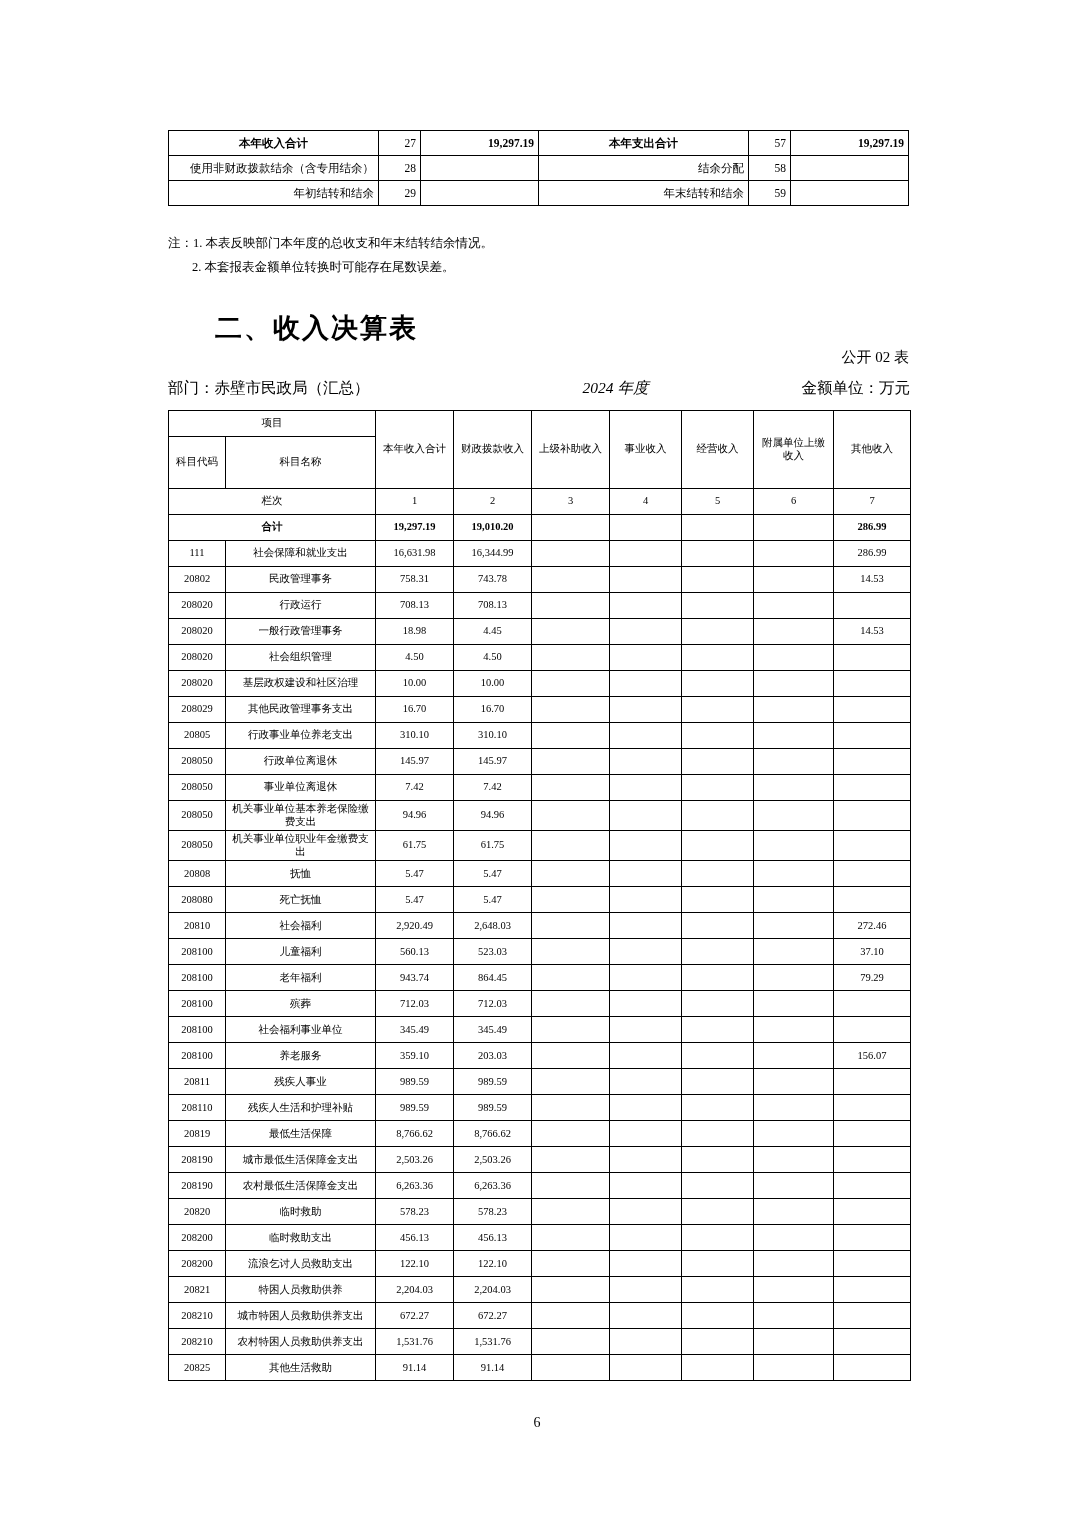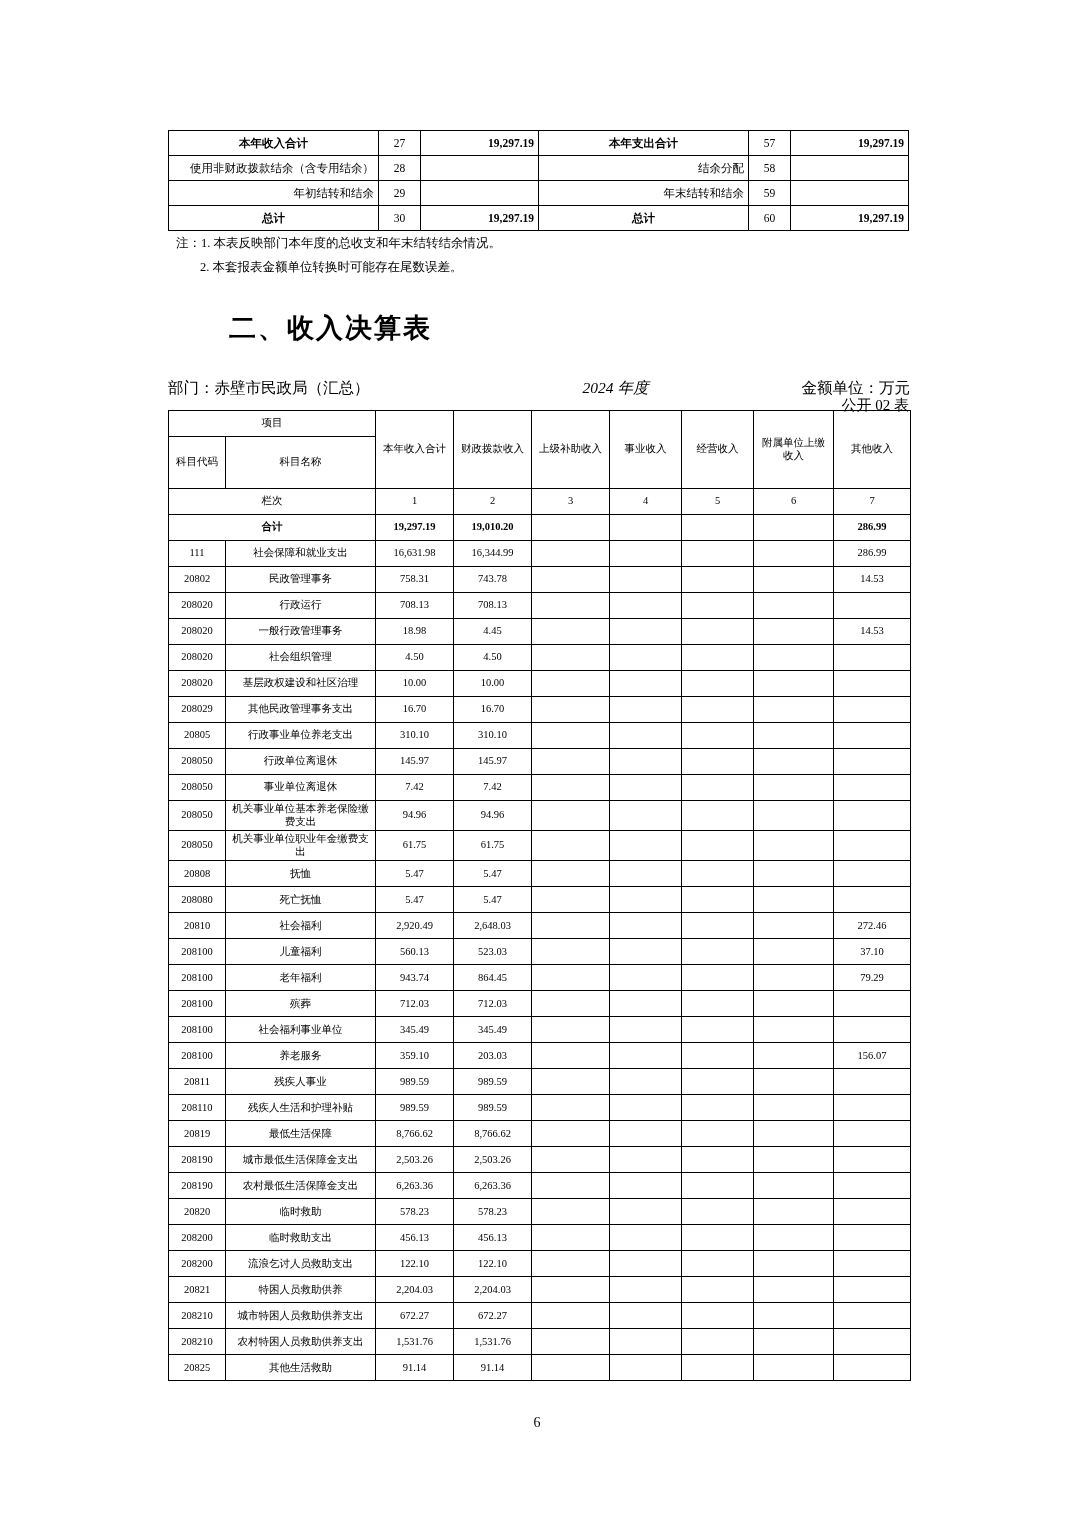--- a/index.html
+++ b/index.html
@@ -38,53 +38,51 @@
     border: 1px solid #000;
     font-size: 11.5px;
     font-family: "Liberation Serif", serif;
     padding: 3px 4px;
     line-height: 1.25;
     vertical-align: middle;
   }
   .top-table td { height: 18px; }
   .c-label { text-align: right; padding-left: 6px; }
   .c-label.center { text-align: center; font-weight: bold; }
-  .c-num { text-align: center; width: 42px; }
+  .c-num { text-align: right; width: 42px; }
   .c-val { text-align: right; padding-right: 8px; }
   .bold { font-weight: bold; }
 
   
   .notes {
     position: absolute;
-    left: 176px;
+    left: 168px;
     top: 232px;
     width: 760px;
     font-size: 12.5px;
     line-height: 1.9;
   }
   .notes .n2 { margin-left: 24px; }
 
   
   .section-title {
     position: absolute;
     left: 215px;
     top: 310px;
     font-family: "Liberation Sans", sans-serif;
     font-weight: bold;
     font-size: 27px;
     letter-spacing: 2px;
-    margin-left: 14px;
   }
 
   .sheet-no {
     position: absolute;
     right: 165px;
     top: 348px;
     font-size: 15px;
-    margin-top: 48px;
   }
 
   .meta-row {
     position: absolute;
     left: 168px;
     top: 378px;
     width: 742px;
     font-size: 15.5px;
     display: flex;
     justify-content: space-between;
@@ -163,28 +161,20 @@
             <td class="c-num">58</td>
             <td class="c-val"></td>
           </tr>
           <tr>
             <td class="c-label">年初结转和结余</td>
             <td class="c-num">29</td>
             <td class="c-val"></td>
             <td class="c-label">年末结转和结余</td>
             <td class="c-num">59</td>
             <td class="c-val"></td>
-          </tr>
-          <tr>
-            <td class="c-label center bold">总计</td>
-            <td class="c-num">30</td>
-            <td class="c-val bold">19,297.19</td>
-            <td class="c-label center bold">总计</td>
-            <td class="c-num">60</td>
-            <td class="c-val bold">19,297.19</td>
           </tr>
         </tbody>
     </table>
   </div>
 
   <div class="notes">
     <div>注：1. 本表反映部门本年度的总收支和年末结转结余情况。</div>
     <div class="n2">2. 本套报表金额单位转换时可能存在尾数误差。</div>
   </div>
 

